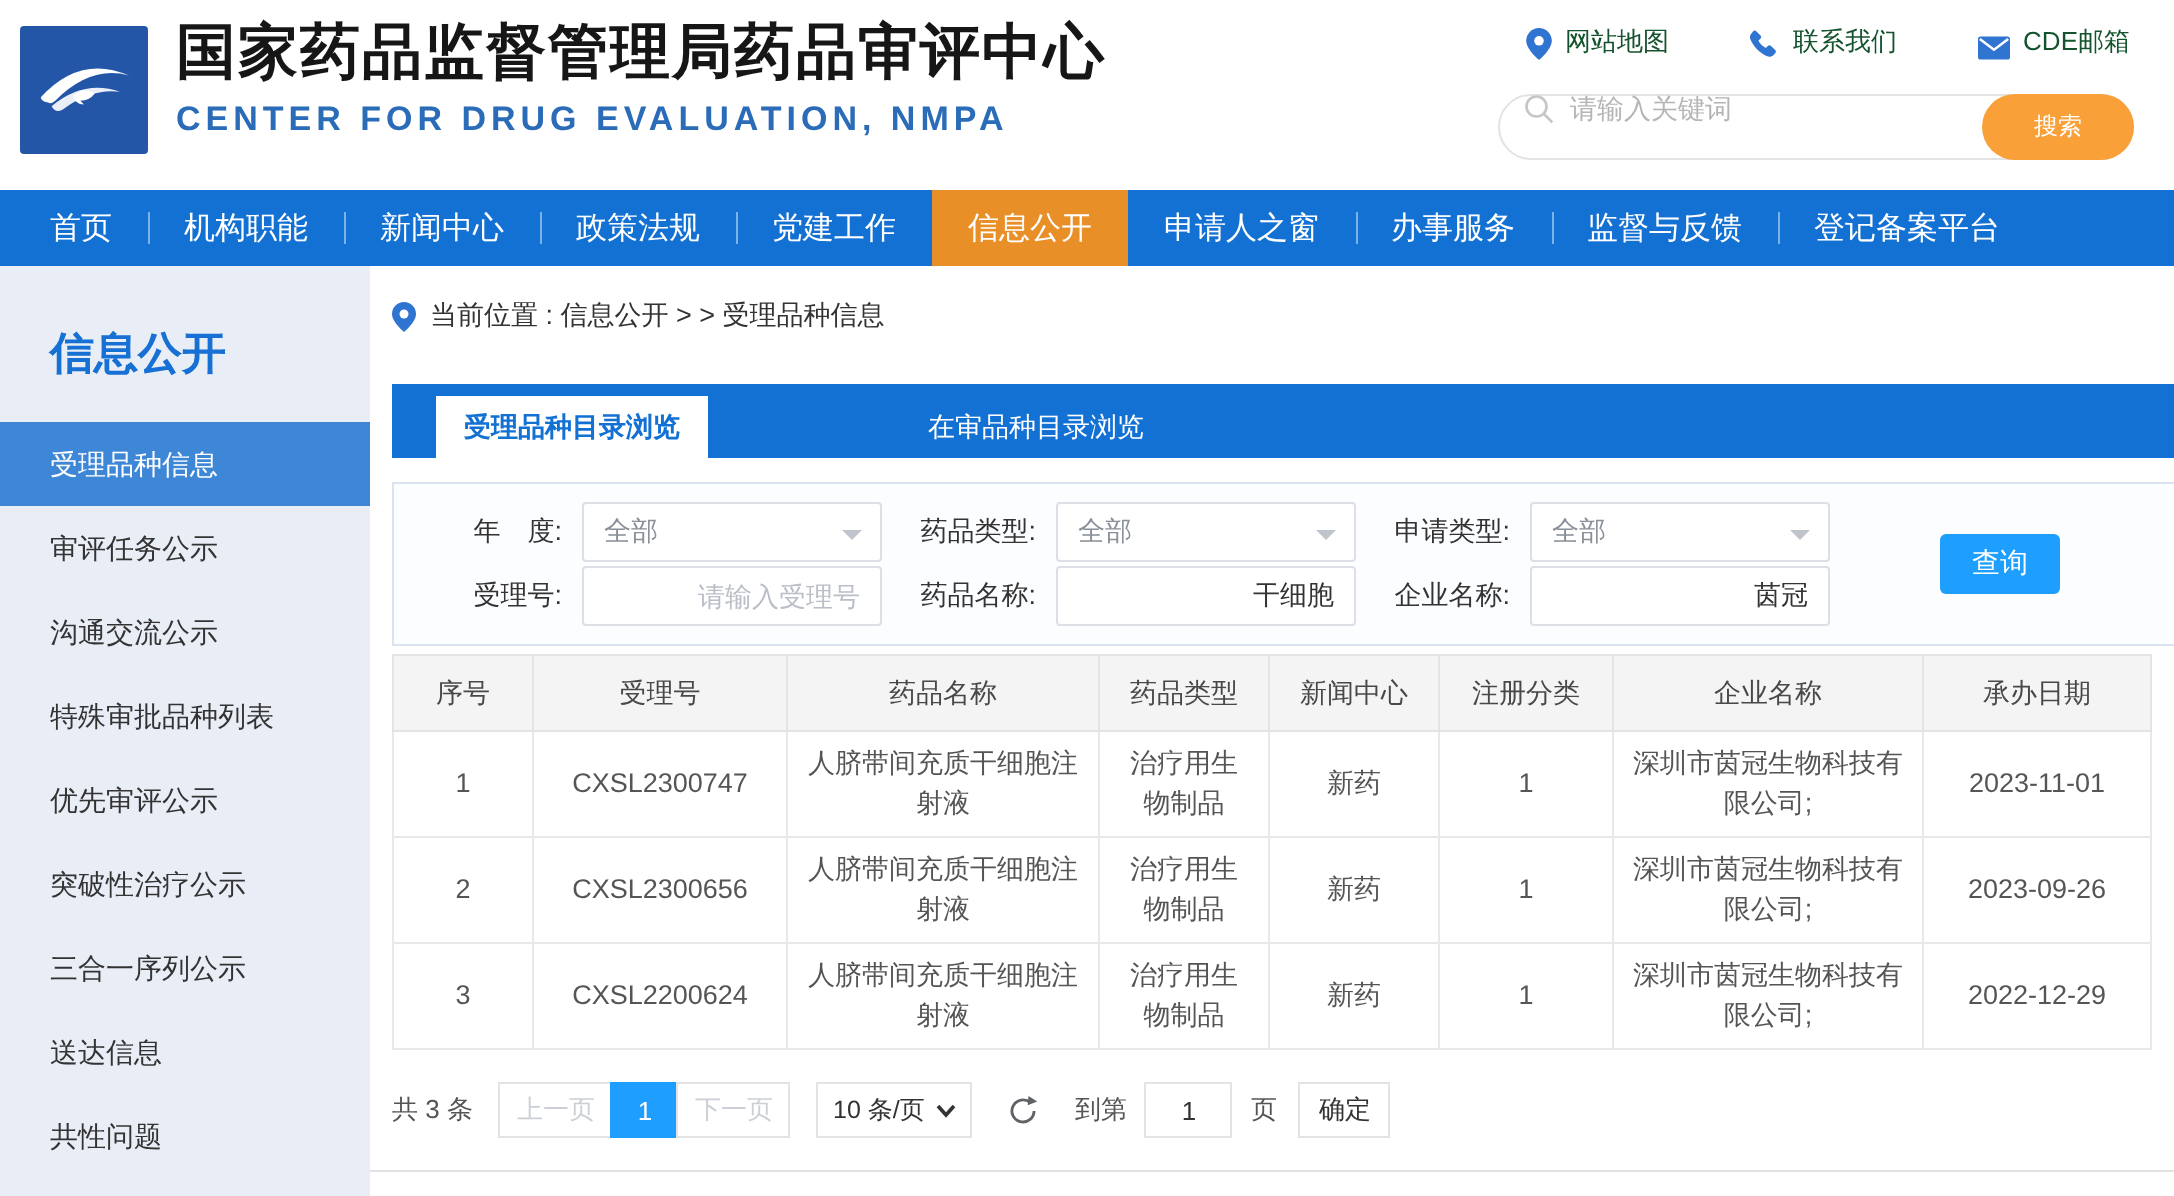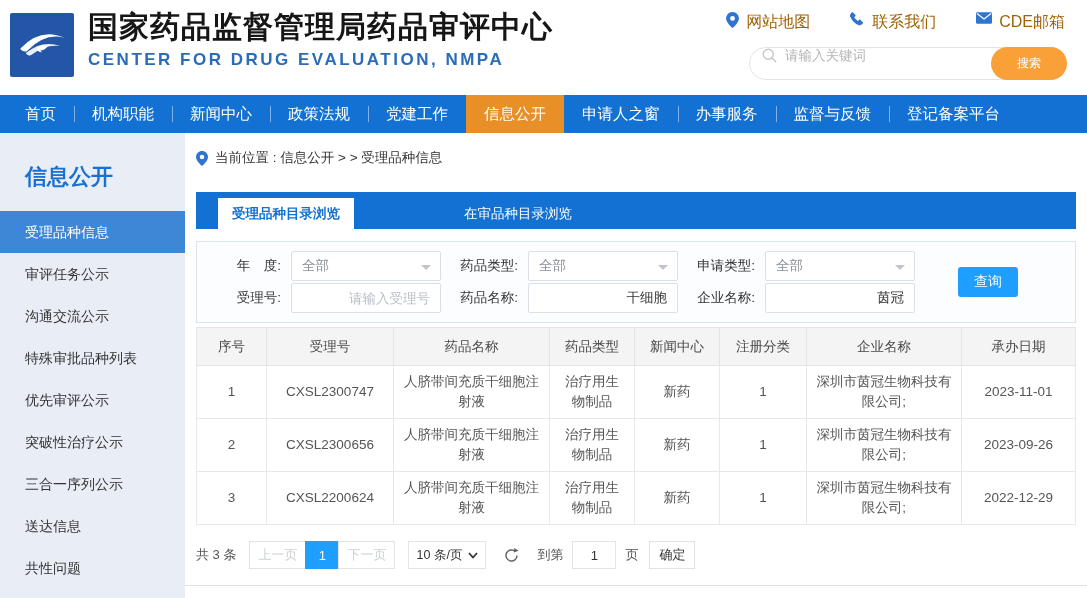--- a/index.html
+++ b/index.html
@@ -7,24 +7,24 @@
   body { font-family:"Liberation Sans","DejaVu Sans",sans-serif; background:#fff; overflow:hidden; position:relative; }
 
   
   .header { height:95px; position:relative; background:#fff; }
   .logo { position:absolute; left:10px; top:13px; width:64px; height:64px; background:#2456a8; border-radius:2px;
           display:flex; align-items:center; justify-content:center; cursor:pointer; }
   .brand { position:absolute; left:88px; top:9px; }
   .brand-title { font-size:30px; font-weight:bold; color:#161616; letter-spacing:1px; line-height:36px; }
   .brand-sub { font-size:17px; font-weight:bold; color:#2b6cb8; letter-spacing:2.5px; margin-top:5px; }
   .quick-links { position:absolute; right:22px; top:12px; display:flex; gap:40px; align-items:center; }
-  .quick-link { display:flex; align-items:flex-start; gap:7px; font-size:16px; color:#a16207; cursor:pointer; }
+  .quick-link { display:flex; align-items:flex-end; gap:7px; font-size:13px; color:#14532d; cursor:pointer; }
   .search-area { position:absolute; right:20px; top:47px; width:318px; height:33px; }
-  .search-pill { width:100%; height:100%; border:1px solid #e3e3e3; border-radius:17px; display:flex; align-items:flex-start;
-                 padding:0 80px 6px 12px; background:#fff; }
+  .search-pill { width:100%; height:100%; border:1px solid #e3e3e3; border-radius:17px; display:flex; align-items:flex-end;
+                 padding:0 80px 17px 12px; background:#fff; }
   .search-pill input { border:none; outline:none; width:100%; font-size:13.5px; color:#333; background:transparent; }
   .search-pill input::placeholder { color:#b5b5b5; }
   .search-btn { position:absolute; right:0; top:0; width:76px; height:33px; border-radius:17px; background:#f9a138;
                 color:#fff; font-size:12px; border:none; cursor:pointer; font-family:inherit; }
 
   
   .navbar { height:38px; background:#1371d3; display:flex; align-items:stretch; padding-left:7px; }
   .nav-item { display:flex; align-items:center; padding:0 18px; color:#fff; font-size:15.5px; font-weight:normal;
               position:relative; cursor:pointer; white-space:nowrap; }
   .nav-item + .nav-item::before { content:""; position:absolute; left:0; top:11px; height:16px; width:1px; background:rgba(255,255,255,.45); }
@@ -52,21 +52,21 @@
   .f-field { width:150px; height:30px; border:1px solid #dcdfe6; border-radius:2px; background:#fff; display:flex;
              align-items:center; padding:0 22px 0 10px; font-size:13.5px; margin-right:13px; position:relative; cursor:pointer; }
   .f-field .sel-text { color:#8a9099; }
   .f-field .caret { position:absolute; right:9px; top:13px; width:0; height:0; border-left:5px solid transparent;
                     border-right:5px solid transparent; border-top:5px solid #c0c4cc; }
   .f-field input { border:none; outline:none; width:100%; font-size:13.5px; color:#333; background:transparent;text-align:right; }
   .f-field input::placeholder { color:#b9bec7; }
   .query-btn { position:absolute; right:57px; top:50%; transform:translateY(-50%); width:60px; height:30px; background:#1e9fff;
                border:none; border-radius:3px; color:#fff; font-size:14px; cursor:pointer; font-family:inherit; }
 
-  table.results { margin:4px 12px 0 0; width:879px; border-collapse:collapse; table-layout:fixed; }
+  table.results { margin:4px 24px 0 0; width:879px; border-collapse:collapse; table-layout:fixed; }
   table.results th { height:38px; background:#f4f4f4; font-weight:normal; color:#484848; font-size:13.5px; border:1px solid #e4e4e4; }
   table.results td { height:53px; text-align:center; font-size:13.5px; color:#555; border:1px solid #e8e8e8; padding:3px 9px; line-height:1.5; }
   td.mono { color:#666; }
 
   .pagination { margin-top:16px; display:flex; align-items:center; font-size:13px; color:#555; }
   .pg-total { margin-right:13px; }
   .pg-btn { min-width:54px; height:28px; line-height:26px; text-align:center; border:1px solid #e3e3e3; background:#fff;
             color:#ccd0d6; padding:0 8px; cursor:pointer;font-family:Liberation Serif, serif; }
   .pg-cur { min-width:34px; height:28px; line-height:28px; text-align:center; background:#1e9fff; border:1px solid #1e9fff;
             color:#fff; margin-left:-1px; cursor:pointer; }

